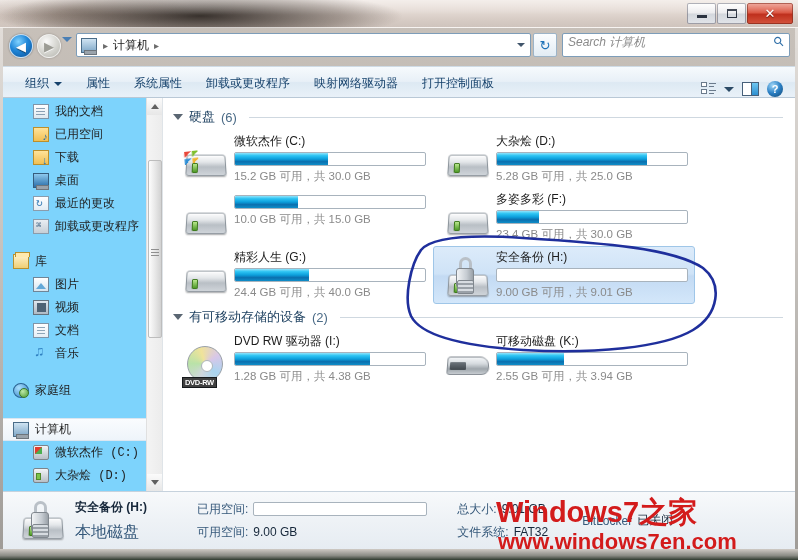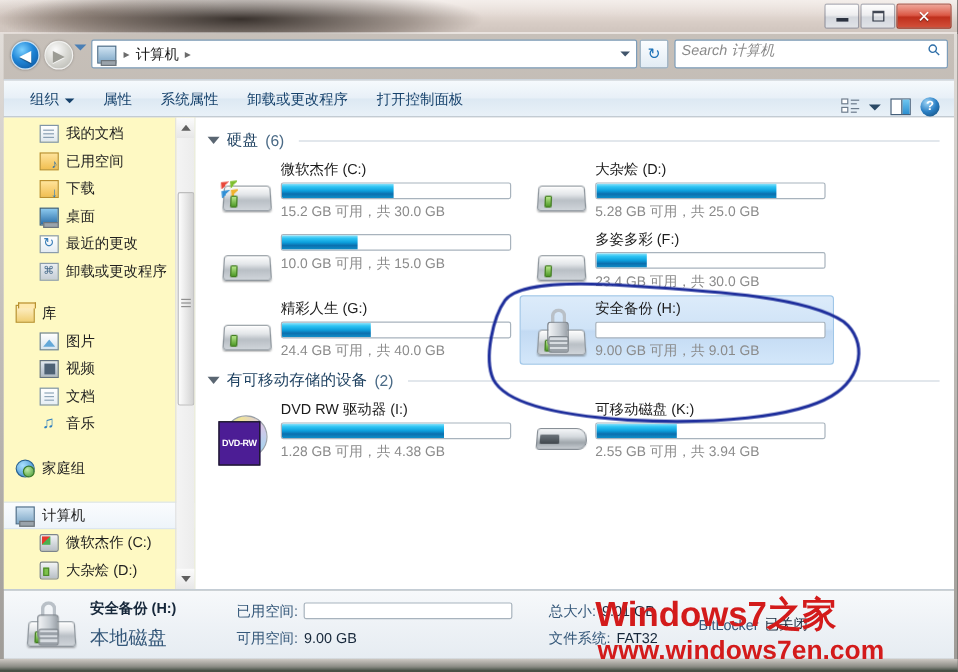--- a/index.html
+++ b/index.html
@@ -110,22 +110,22 @@
   .icon-pane .lft { flex:1.1; }
   .icon-pane .rgt { flex:.75; background:linear-gradient(180deg,#6ec6f0,#2d8fd0); border-left:1px solid #46607a; }
   .icon-help { width:16px;height:16px;border-radius:50%;
     background: radial-gradient(circle at 35% 28%, #9fd6f7 0%, #2a7fc4 50%, #12456f 100%);
     color:#fff;font-size:11px;font-weight:bold;display:flex;align-items:center;justify-content:center;
     border:1px solid #0d3css; }
 
   
   #body { position: absolute; left: 3px; top: 98px; width: 792px; height: 393px; display: flex; background: #fff; }
   #sidebar {
-    width: 160px; height: 393px; background: #fef9c3;
-    border-right: 1px solid #dfe4e8; position: relative; overflow: hidden;
+    width: 160px; height: 393px; background: #7dd3fc;
+    border-right: 1px solid #dfe4e8; position: relative; overflow: hidden; font-family: Liberation Mono, monospace;
   }
   #navlist { padding-top: 2px; }
   .navitem {
     height: 23px; display: flex; align-items: center; gap: 6px;
     padding-left: 22px; font-size: 12px; color: #1f1f1f; white-space: nowrap;
   }
   .navitem.root { padding-left: 10px; font-weight: normal; }
   .navitem.sel {
     background: linear-gradient(180deg,#fafcfe,#eef4fa);
     border-top: 1px solid #dce6f0; border-bottom: 1px solid #dce6f0;
@@ -237,22 +237,22 @@
   .lock-shackle { position: absolute; left: 17px; top: 1px; width: 13px; height: 15px;
     border: 3px solid #b9c0c7; border-bottom: 0; border-radius: 8px 8px 0 0; background: transparent; }
   .lock-coil { position: absolute; left: 15px; top: 24px; width: 17px; height: 14px;
     background: repeating-linear-gradient(180deg,#d7dce1 0 2px,#9aa1a8 2px 4px);
     border: 1px solid #80878e; border-radius: 2px; }
   .dvd { position: absolute; left: 7px; top: 6px; width: 36px; height: 36px; border-radius: 50%;
     background: conic-gradient(from 200deg,#cfd6dc,#b9e2a8,#f0e39a,#d8c7e8,#a9d4ef,#cfd6dc);
     border: 1px solid #9aa1a8; }
   .dvd:after { content:""; position:absolute; left:13px; top:13px; width:10px; height:10px; border-radius:50%;
     background:#fff; border:1px solid #aeb5bb; }
-  .dvd-label { position: absolute; left: 2px; bottom: 0; padding: 13px 2px; font-size: 7.5px; font-weight: bold;
-    color: #fff; background: #4c1d95; border: 1px solid #16191c; letter-spacing: -.3px; }
+  .dvd-label { position: absolute; left: 2px; bottom: 0; padding: 0 2px; font-size: 7.5px; font-weight: bold;
+    color: #fff; background: #404040; border: 1px solid #16191c; letter-spacing: -.3px; }
   .usb { position: absolute; left: 5px; top: 16px; width: 42px; height: 19px;
     background: linear-gradient(180deg,#f4f6f8 0%,#d5dade 40%,#9ea5ab 70%,#c7ccd1 100%);
     border: 1px solid #878e95; border-radius: 3px 8px 8px 3px; transform: perspective(60px) rotateX(14deg); }
   .usb:after { content:""; position:absolute; left:2px; top:5px; width:16px; height:8px;
     background: linear-gradient(180deg,#6d757c,#3f464c); border-radius:1px; }
 
   
   #annot { position: absolute; left: 0; top: 0; width: 792px; height: 393px; pointer-events: none; }
 
   
@@ -336,20 +336,23 @@
         <span class="tri"></span>
       </div>
     <div class="tbitem">
         <span>属性</span>
       </div>
     <div class="tbitem">
         <span>系统属性</span>
       </div>
     <div class="tbitem">
         <span>卸载或更改程序</span>
+      </div>
+    <div class="tbitem">
+        <span>映射网络驱动器</span>
       </div>
     <div class="tbitem">
         <span>打开控制面板</span>
       </div>
 
     <div class="tbright">
       <span class="icon-views">
         <span class="r" style="top:0;"></span>
           <span class="r" style="top:7px;"></span>
         <span class="l" style="top:1px;width:7px;"></span>

